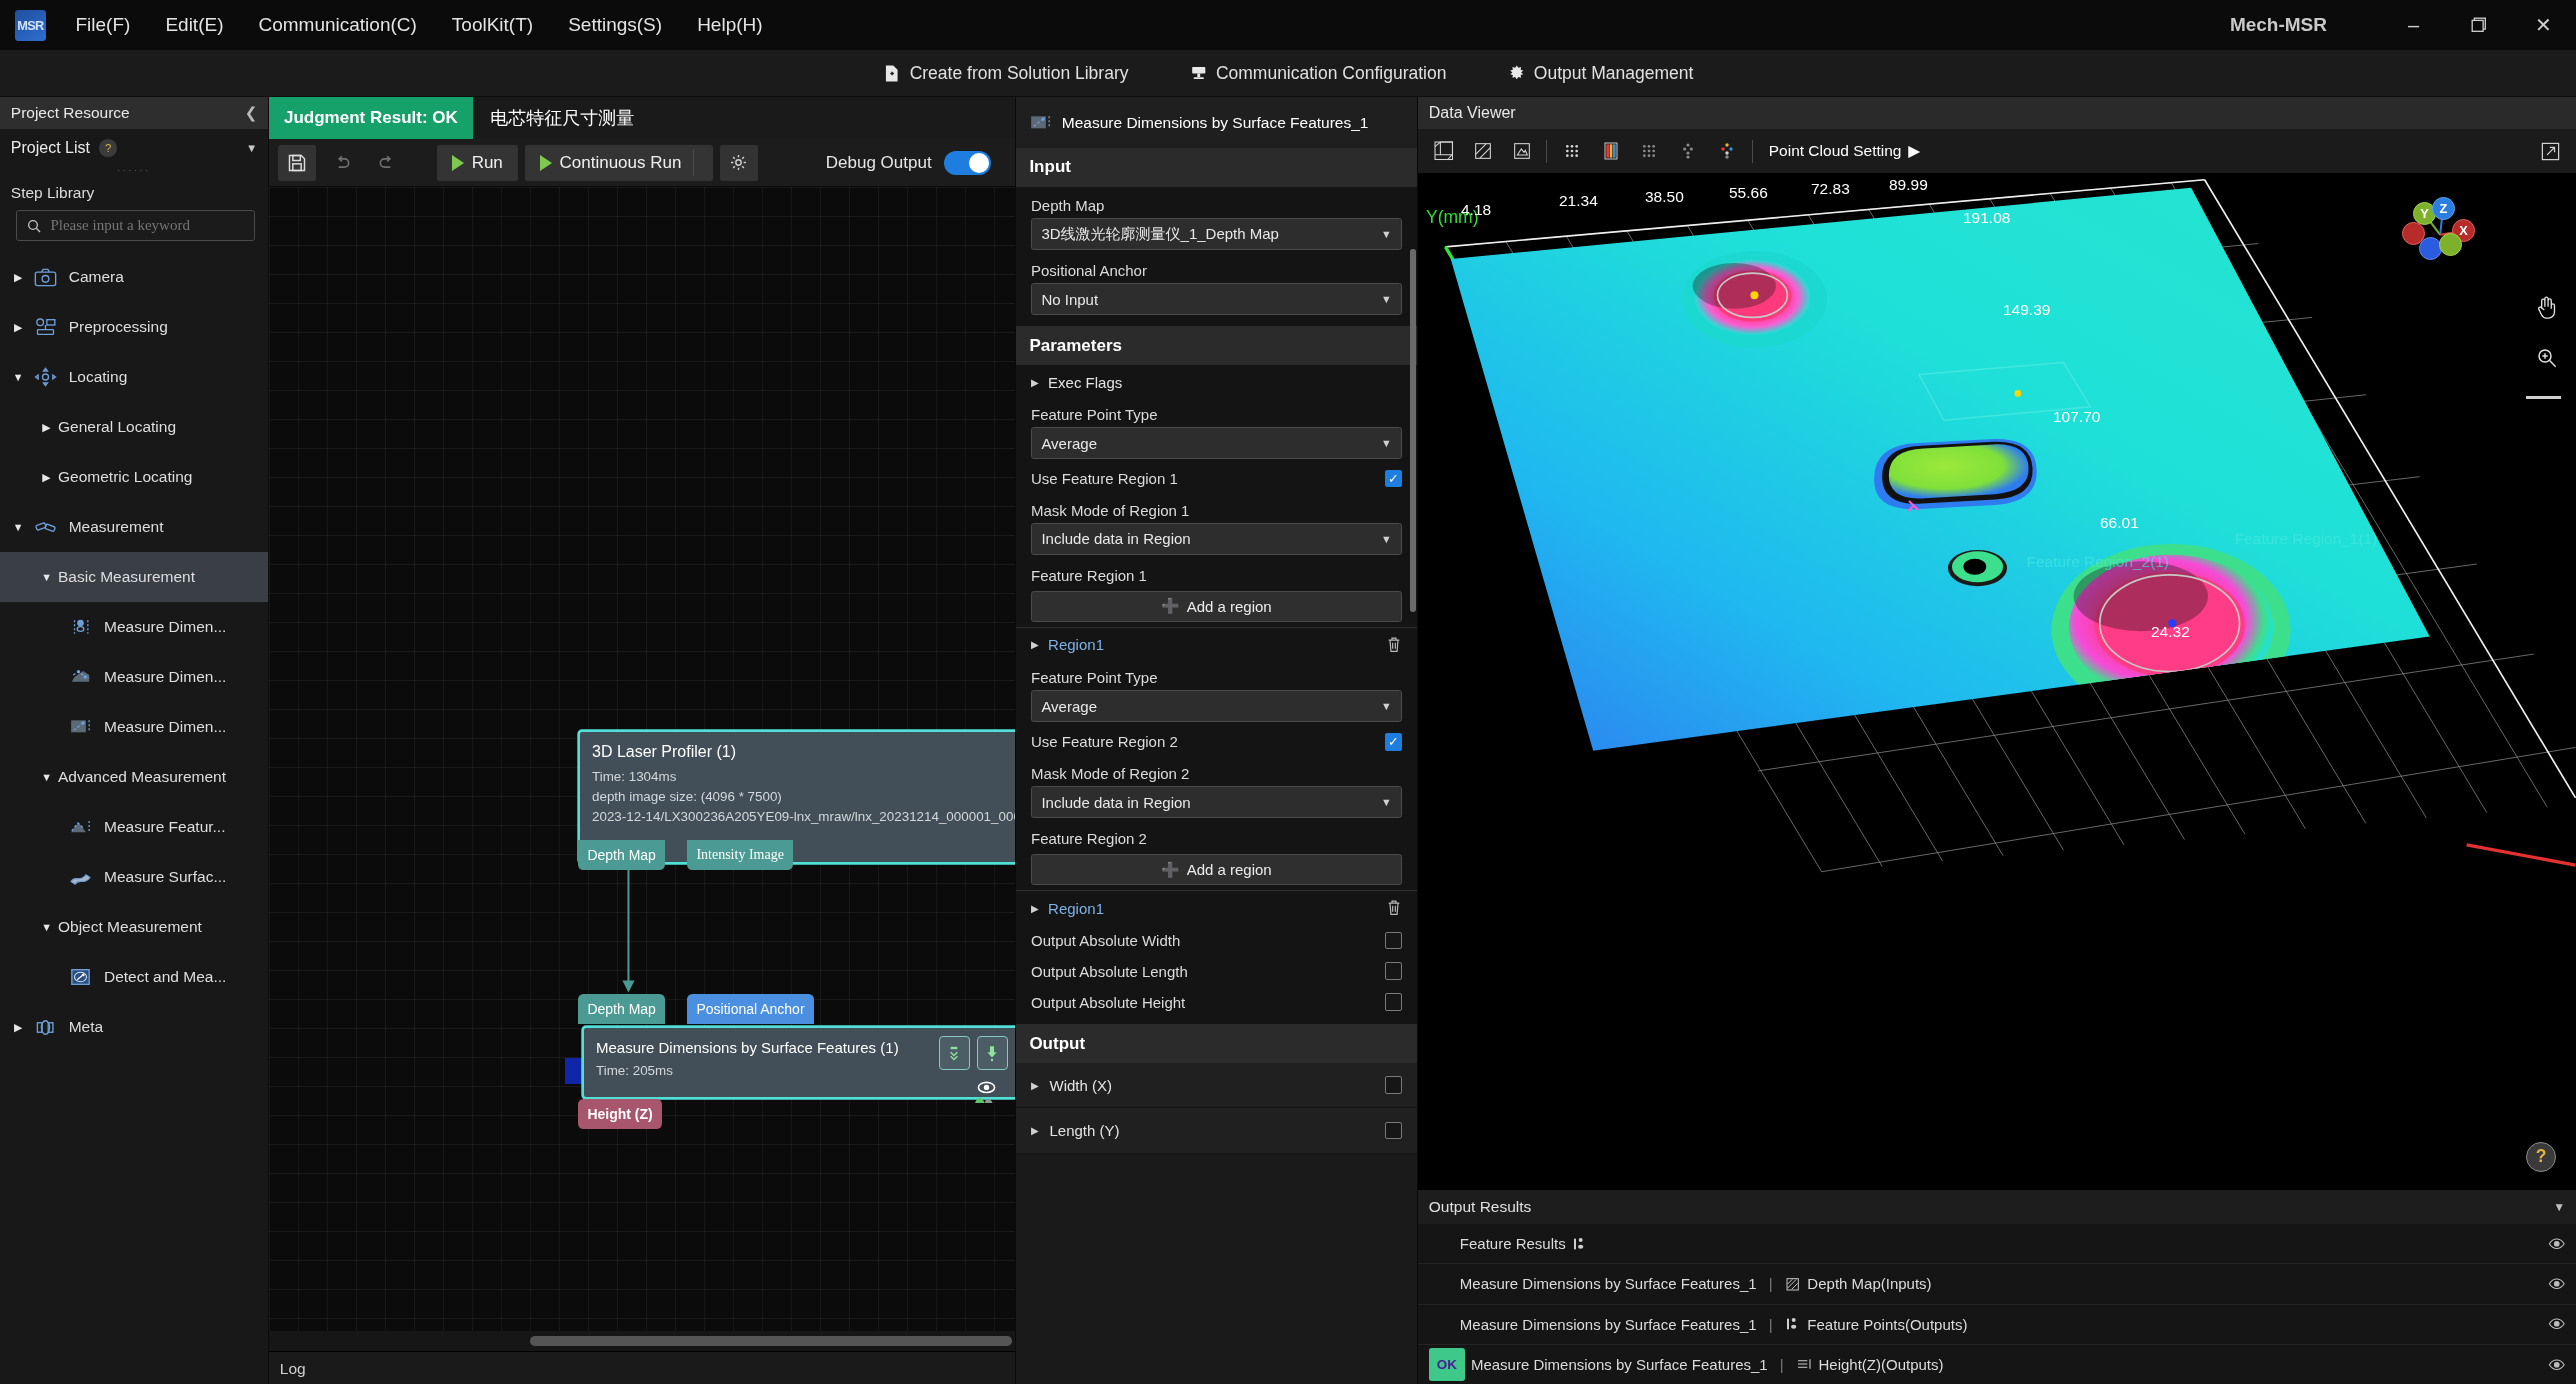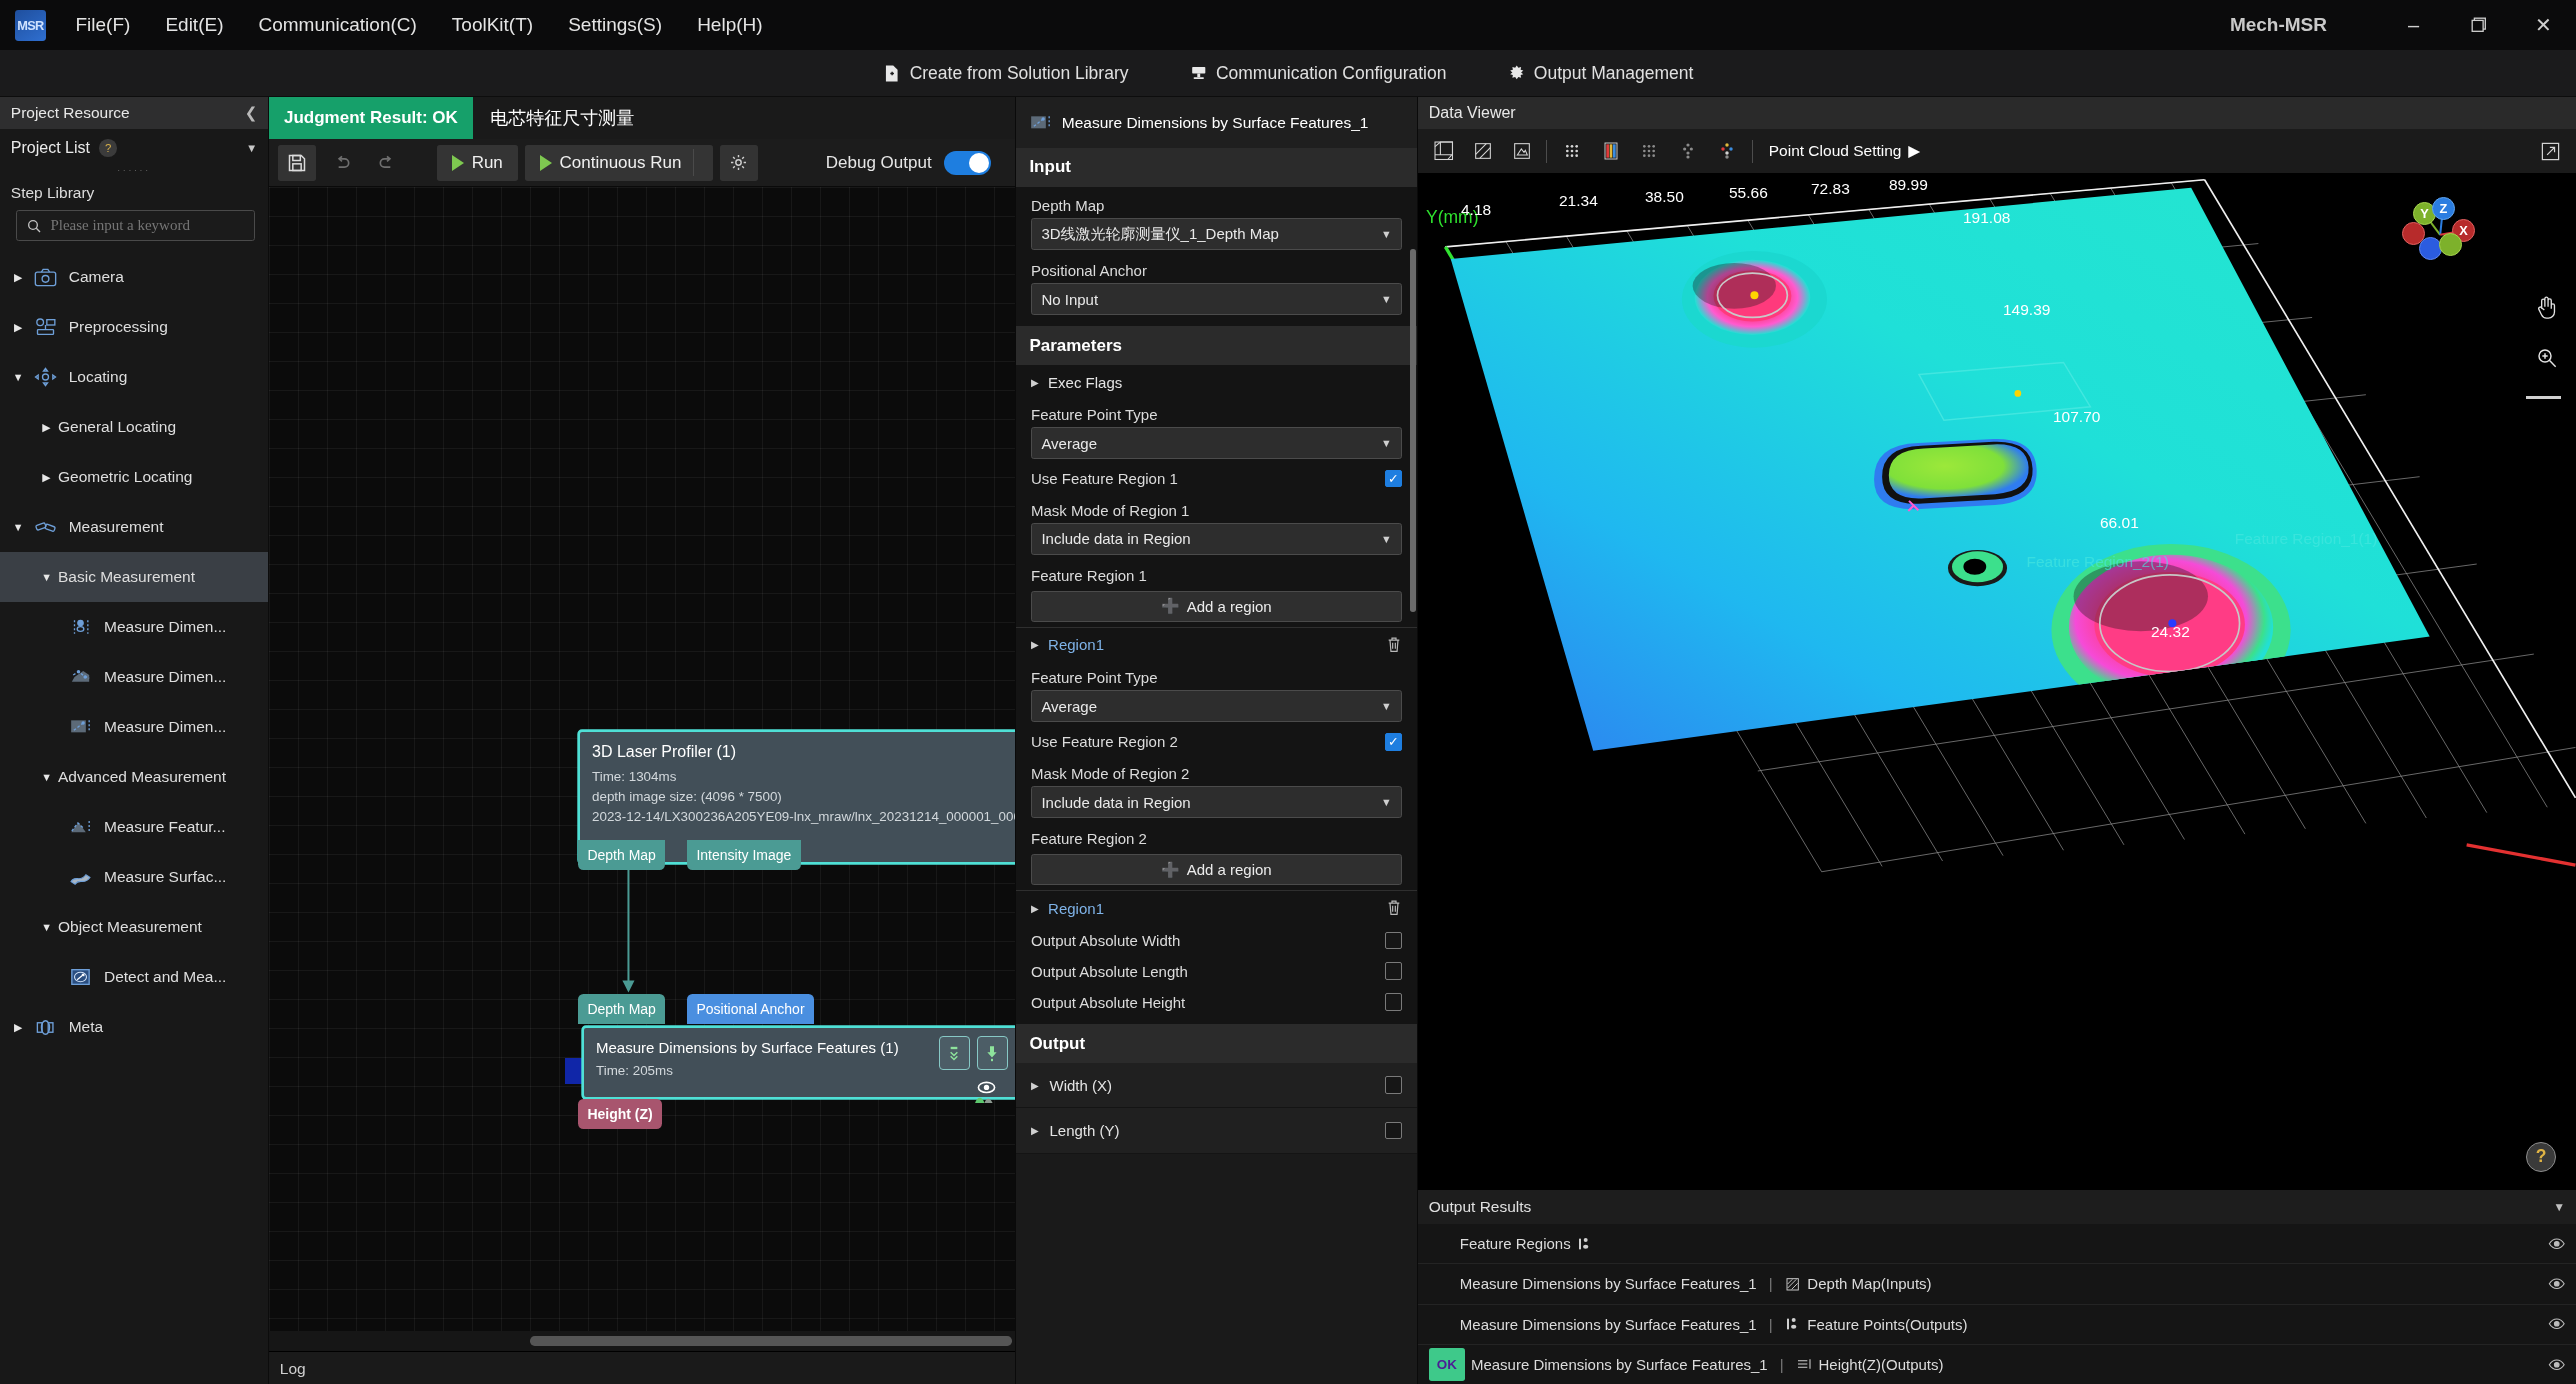--- a/index.html
+++ b/index.html
@@ -425,21 +425,21 @@
           <div class="node-body">
             <div>Time: 1304ms</div>
             <div>depth image size: (4096 * 7500)</div>
             <div>2023-12-14/LX300236A205YE09-lnx_mraw/lnx_20231214_000001_000.mraw</div>
           </div>
 
         </div>
         <div class="port teal" style="left:309px; top:653px;">
             <span>Depth Map</span>
           </div>
-        <div class="port teal" style="left:418px; top:653px;">
+        <div class="port teal" style="left:418px; top:653px;font-family:Liberation Serif, serif;">
             <span>Intensity Image</span>
           </div>
 
         <svg style="position:absolute; left:350px; top:683px;" width="27" height="128" viewBox="0 0 40 190">
           <path d="M14 0 L14 165" stroke="#4b9b94" stroke-width="3" fill="none"></path>
           <path d="M5 164 L14 182 L23 164 Z" fill="#4b9b94"></path>
         </svg>
 
         <div class="port teal" style="left:309px; top:807px; border-radius:5.4px 5.4px 0 0;">
             <span>Depth Map</span>
@@ -853,21 +853,21 @@
         <div class="helpbtn">?</div>
       </div>
 
       <div class="outres">
         <div class="or-head">
           <span>Output Results</span>
           <span class="cv">▼</span>
         </div>
         <div class="or-row">
           <span class="or-label">
-            <span>Feature Regions</span>
+            <span>Feature Results</span>
             <span>
               <svg width="16" height="16" viewBox="0 0 24 24" fill="#d0d0d0">
                 <rect x="3" y="4" width="3" height="16"></rect>
                   <circle cx="13" cy="6" r="3"></circle>
                   <ellipse cx="13" cy="16" rx="4" ry="3"></ellipse>
               </svg>
             </span>
           </span>
           <span class="or-eye">
             <svg width="17.5" height="17.5" viewBox="0 0 26 26" fill="none" stroke="#bdbdbd" stroke-width="1.7">

